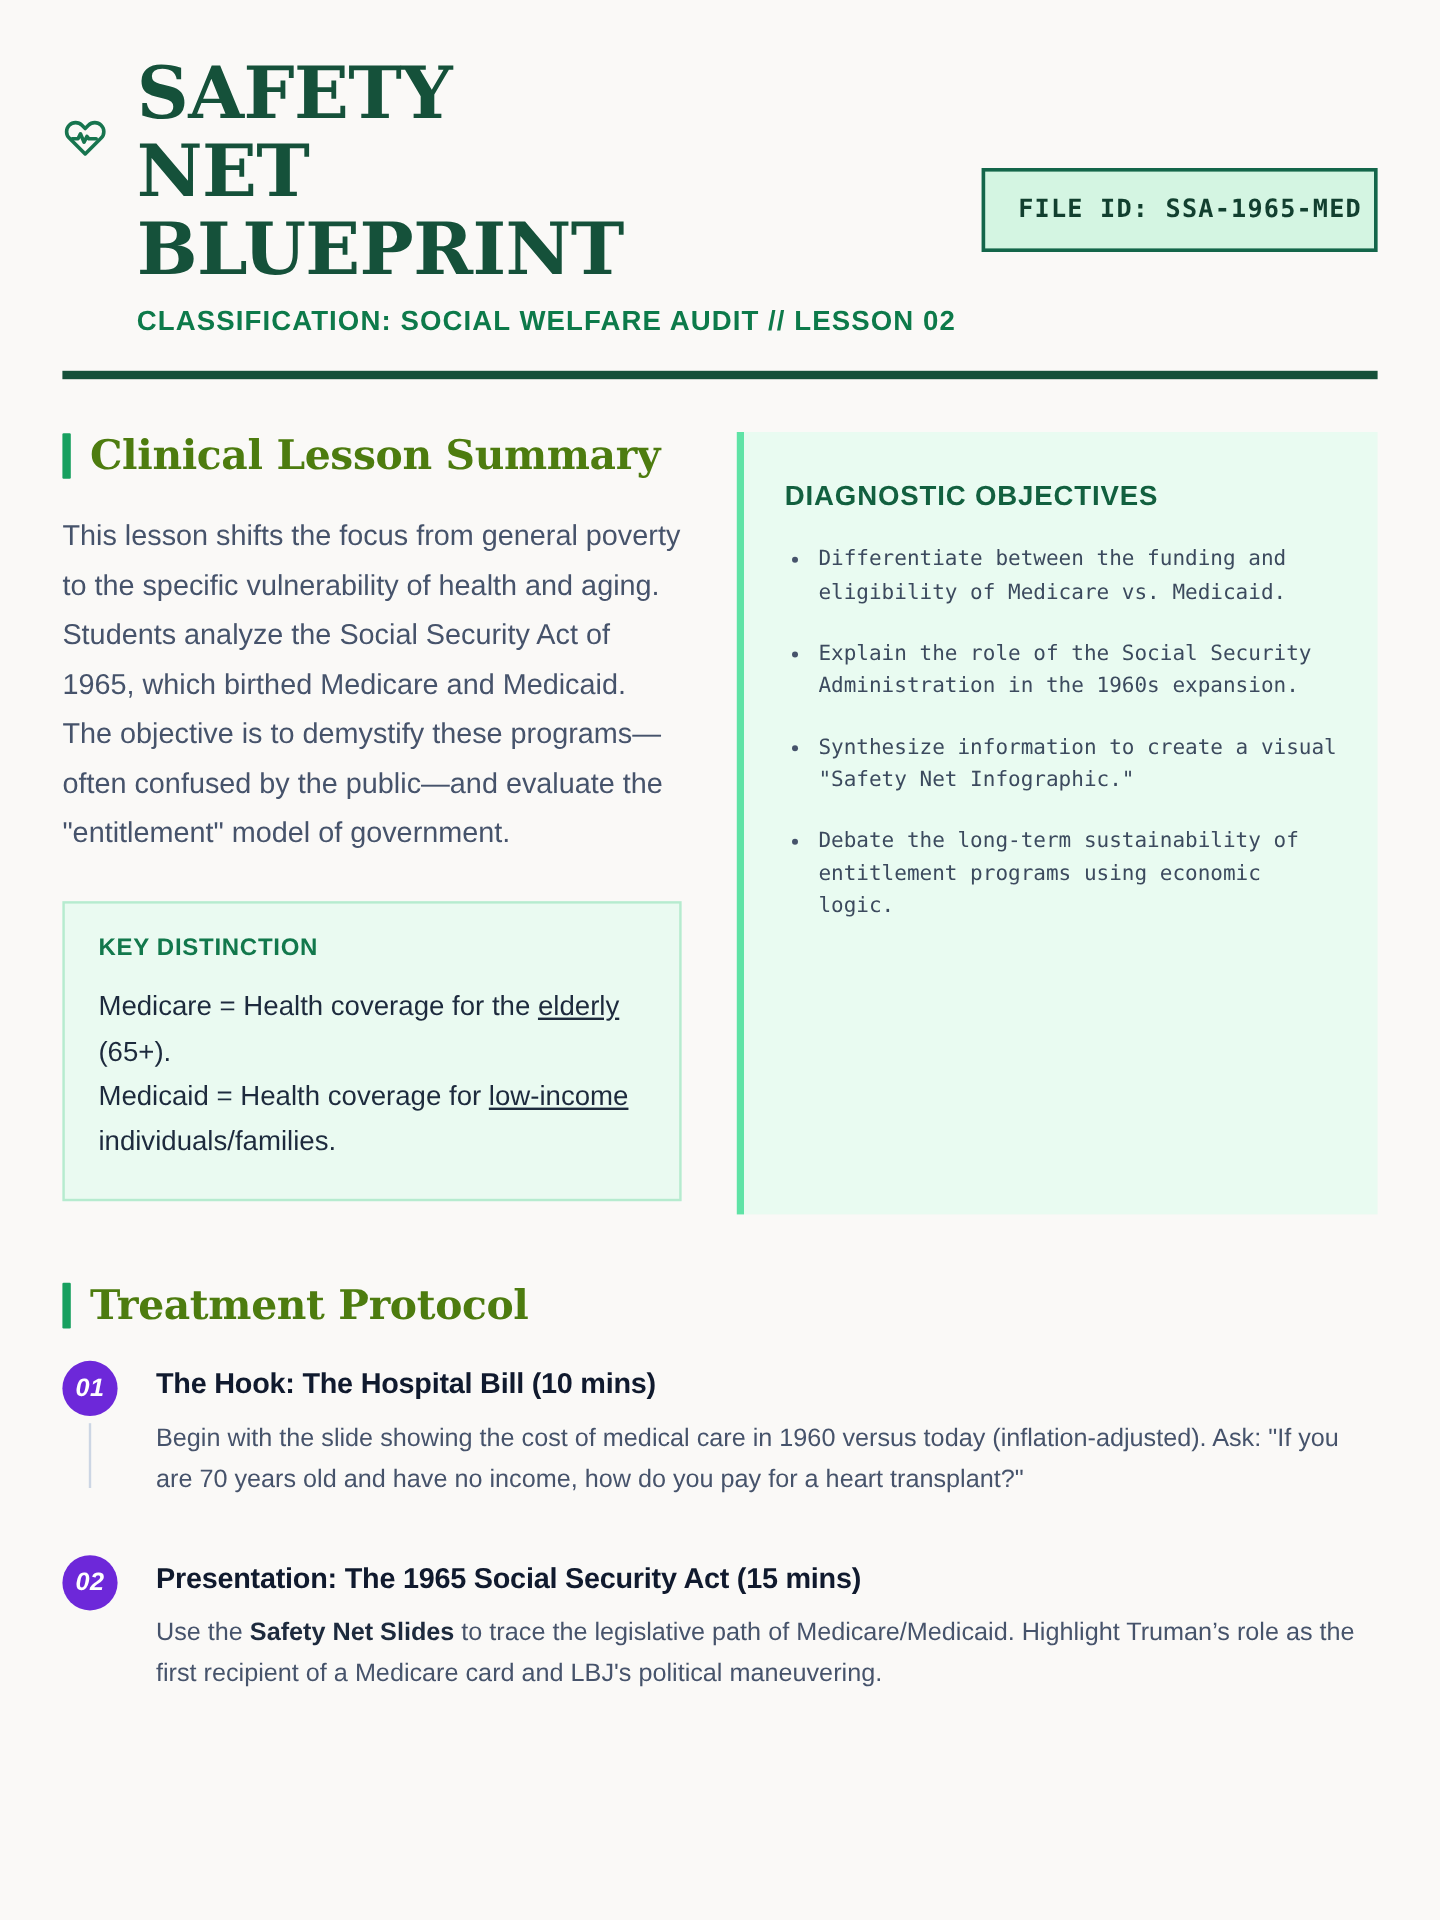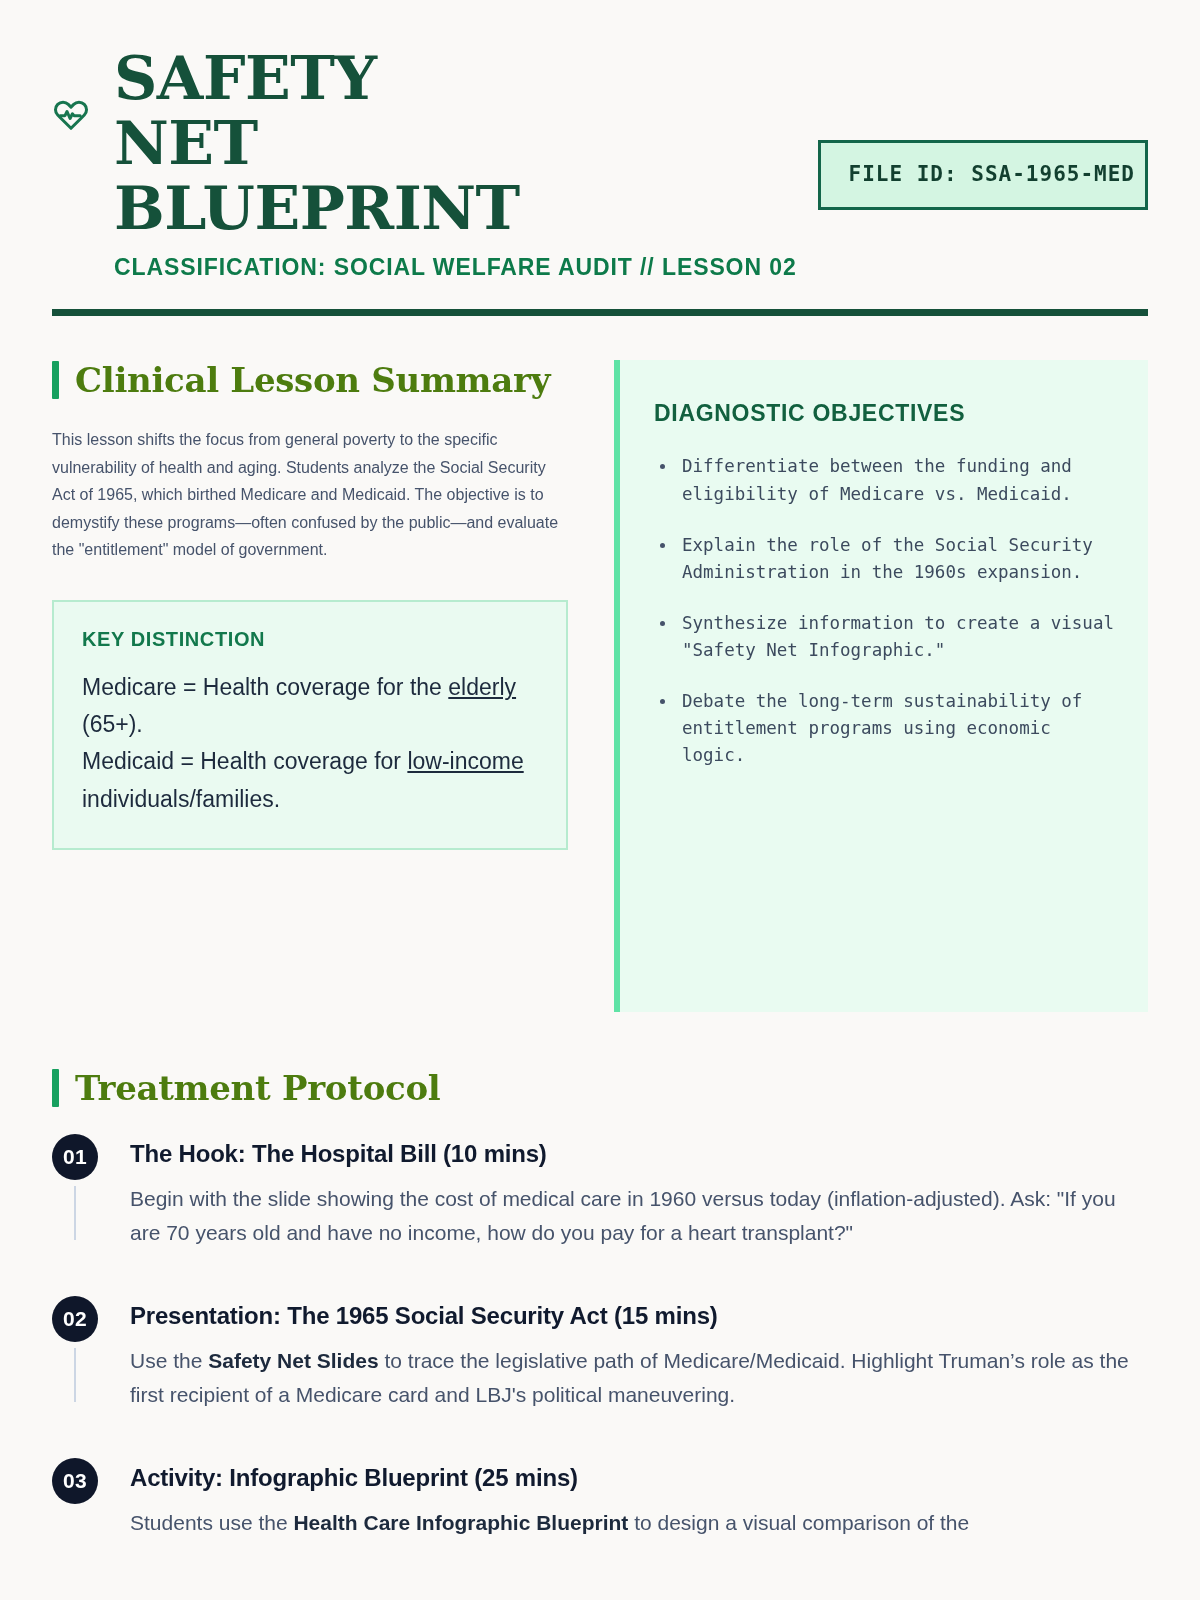--- a/index.html
+++ b/index.html
@@ -108,21 +108,21 @@
   
   .top-grid {
     display: flex;
     gap: 46px;
     margin-top: 44px;
   }
   .col-left { width: 516px; flex: 0 0 516px; }
   .col-right { flex: 1 1 auto; }
 
   .summary-text {
-    font-size: 16px;
+    font-size: 24px;
     line-height: 1.72;
     color: #46536b;
   }
 
   
   .key-box {
     margin-top: 36px;
     background: #eafaf1;
     border: 2px solid #b6ebcf;
     padding: 26px 28px 30px 28px;
@@ -188,28 +188,29 @@
   .step:last-child { padding-bottom: 0; }
 
   .step-marker { position: relative; flex: 0 0 auto; width: 56px; }
 
   .step-circle {
     position: relative;
     z-index: 2;
     width: 46px;
     height: 46px;
     border-radius: 50%;
-    background: #0f172a;
+    background: #6d28d9;
     color: #ffffff;
     font-size: 21px;
     font-weight: bold;
     display: flex;
     align-items: center;
     justify-content: center;
     letter-spacing: 0.3px;
+    font-style: italic;
   }
   .step-line {
     position: absolute;
     left: 22px;
     top: 52px;
     bottom: 10px;
     width: 2px;
     background: #ccd6e4;
   }
   .step:last-child .step-line { display: none; }
@@ -307,25 +308,15 @@
       <div class="step-marker">
         <div class="step-circle">02</div>
         <div class="step-line"></div>
       </div>
       <div class="step-body">
         <div class="step-title">Presentation: The 1965 Social Security Act (15 mins)</div>
         <div class="step-desc"><span>Use the </span><b>Safety Net Slides</b><span> to trace the legislative path of Medicare/Medicaid. Highlight Truman’s role as the first recipient of a Medicare card and LBJ's political maneuvering.</span></div>
       </div>
     </div>
 
-    <div class="step">
-      <div class="step-marker">
-        <div class="step-circle">03</div>
-
-      </div>
-      <div class="step-body">
-        <div class="step-title">Activity: Infographic Blueprint (25 mins)</div>
-        <div class="step-desc"><span>Students use the </span><b>Health Care Infographic Blueprint</b><span> to design a visual comparison of the</span></div>
-      </div>
-    </div>
   </div>
 
 </div>
 
 </body></html>

